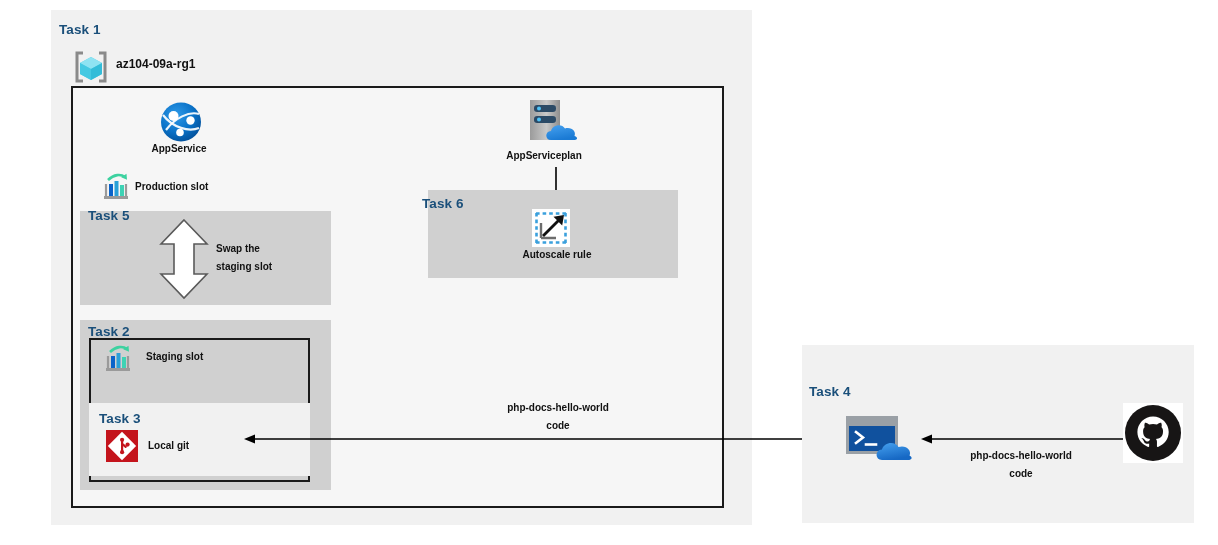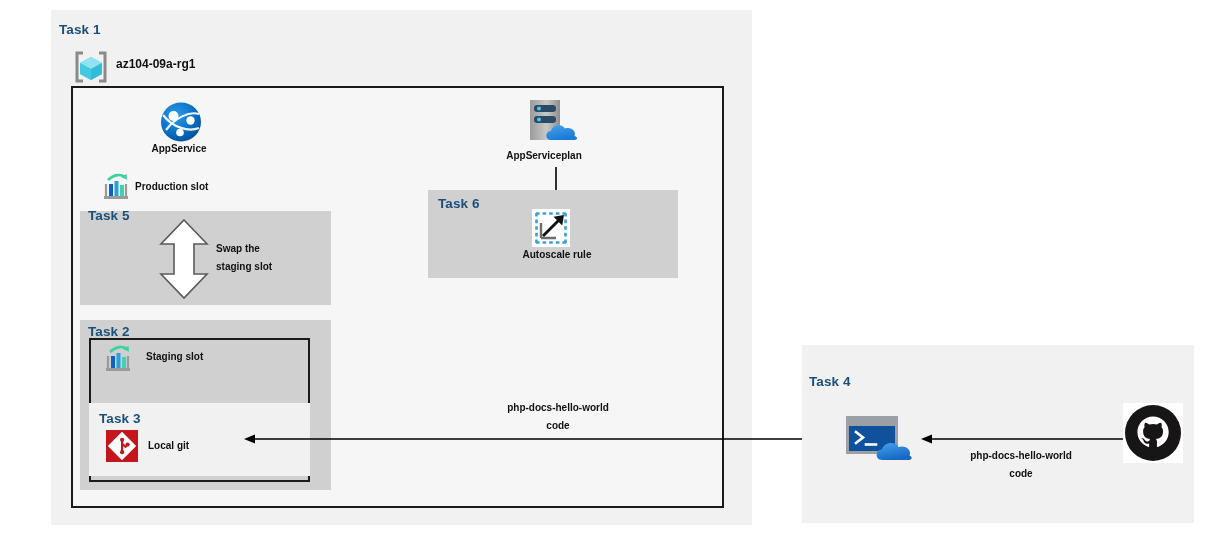--- a/index.html
+++ b/index.html
@@ -235,21 +235,21 @@
     </svg>
   </div>
   <div class="node-label centered" style="left:531px; top:150px;">AppServiceplan</div>
 
   <svg class="arrow-svg" style="left:536px; top:167px;" width="14" height="52">
     <line x1="7" y1="0" x2="7" y2="42" stroke="#000000" stroke-width="1.6"></line>
     <polygon points="7,50 2.4,39 11.6,39" fill="#000000"></polygon>
   </svg>
 
   <div class="panel panel-task6"></div>
-  <div class="task-label" style="left:425px; top:196px;">Task 6</div>
+  <div class="task-label" style="left:409px; top:196px;">Task 6</div>
 
   <div class="icon-wrap" style="left:519px; top:209px; width:38px; height:38px;">
     <svg width="38" height="38" viewBox="0 0 38 38">
       <rect x="0" y="0" width="38" height="38" fill="#ffffff"></rect>
       <g stroke="#3aa0dd" stroke-width="2.6" stroke-dasharray="3.6 3" fill="none">
         <line x1="4" y1="4.5" x2="34" y2="4.5"></line>
         <line x1="4" y1="33.5" x2="34" y2="33.5"></line>
         <line x1="4.5" y1="4" x2="4.5" y2="34"></line>
         <line x1="33.5" y1="4" x2="33.5" y2="34"></line>
       </g>
@@ -262,21 +262,21 @@
 
   <div class="node-label centered" style="left:545px; top:402px;">php-docs-hello-world</div>
   <div class="node-label centered" style="left:545px; top:420px;">code</div>
 
   <svg class="arrow-svg" style="left:228px; top:430px;" width="590" height="18">
     <line x1="12" y1="9" x2="590" y2="9" stroke="#000000" stroke-width="1.6"></line>
     <polygon points="3,9 14,4.4 14,13.6" fill="#000000"></polygon>
   </svg>
 
   <div class="panel panel-task4"></div>
-  <div class="task-label" style="left:796px; top:374px;">Task 4</div>
+  <div class="task-label" style="left:796px; top:384px;">Task 4</div>
 
   <div class="icon-wrap" style="left:831px; top:414px; width:70px; height:50px;">
     <svg width="70" height="50" viewBox="0 0 70 50">
       <defs>
         <linearGradient id="csCloud" x1="0" y1="0" x2="0.4" y2="1">
           <stop offset="0%" stop-color="#47a2f0"></stop>
           <stop offset="100%" stop-color="#1668c4"></stop>
         </linearGradient>
       </defs>
       <rect x="2" y="2" width="52" height="38" fill="#9aa0a6"></rect>

